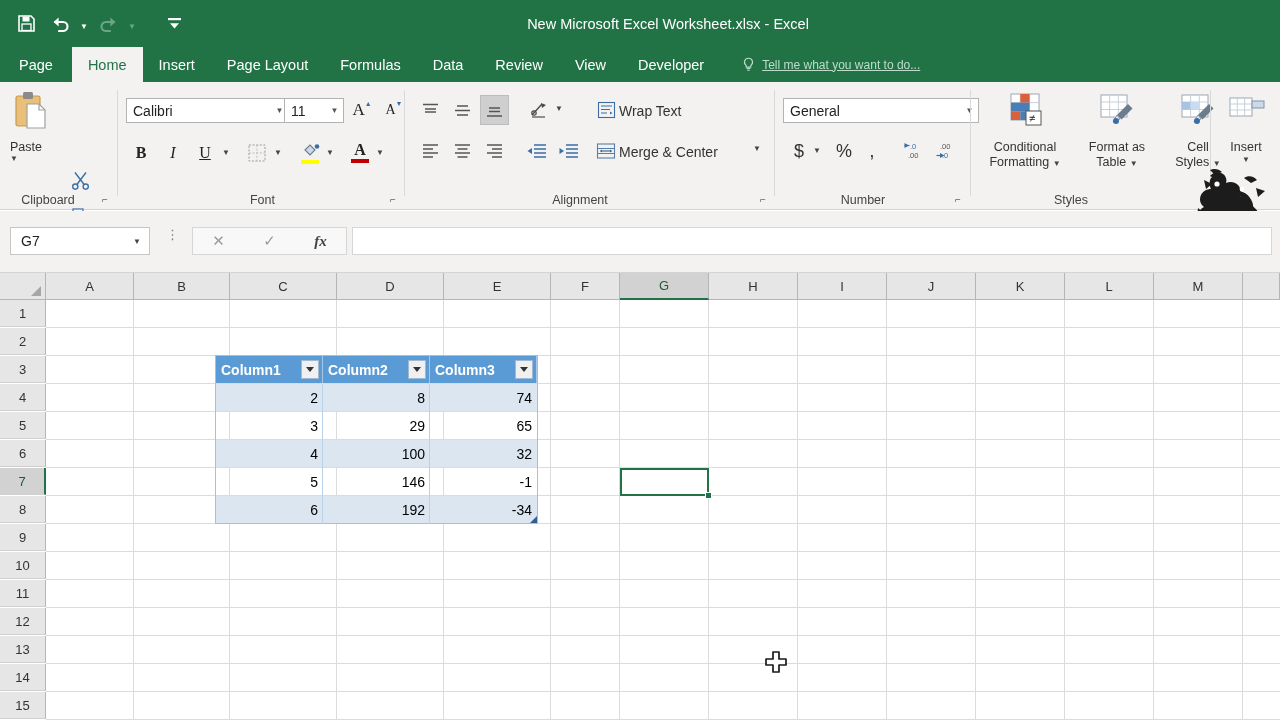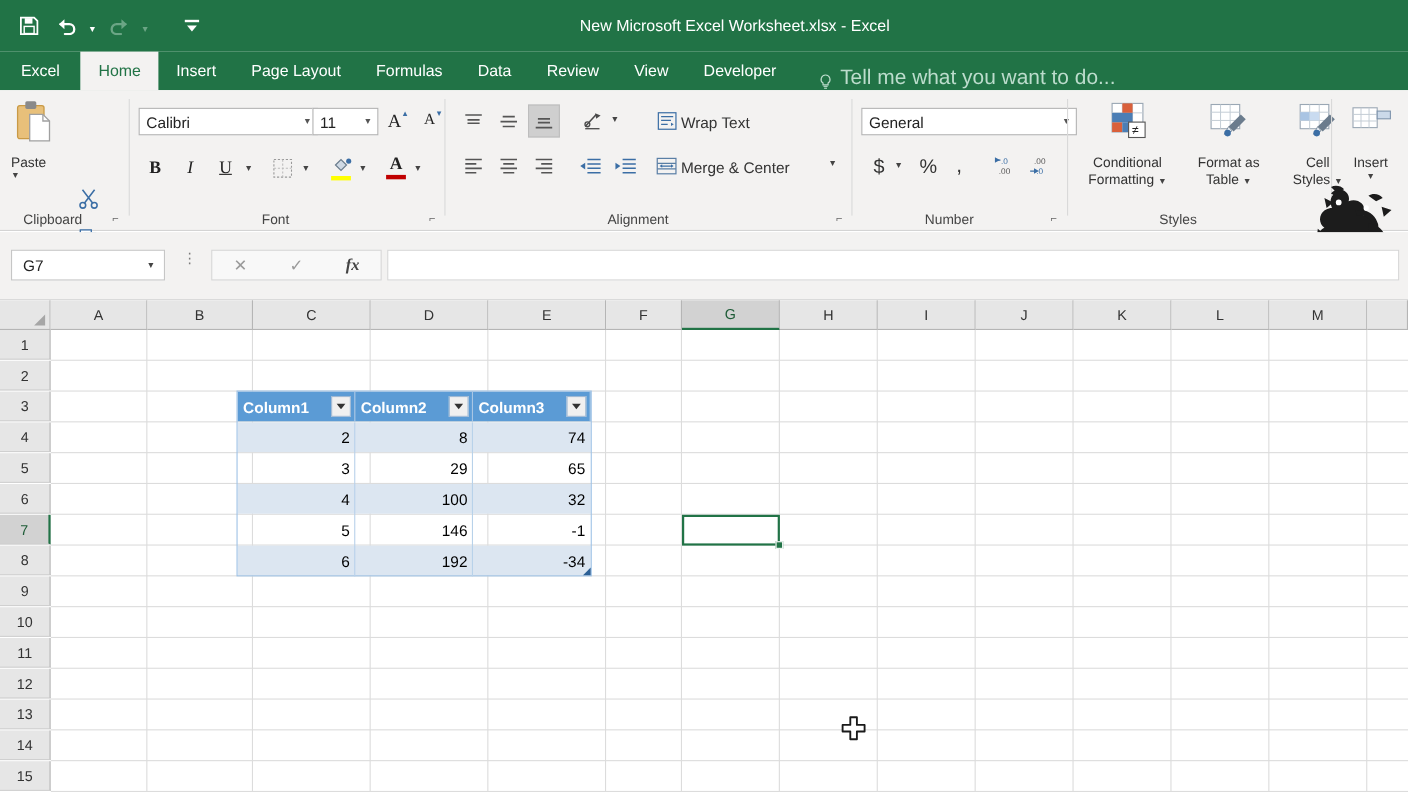--- a/index.html
+++ b/index.html
@@ -39,22 +39,22 @@
   .tabs { display: flex; align-items: stretch; height: 35px; }
   .tab {
     display: flex; align-items: center; padding: 0 16px;
     color: #ffffff; font-size: 14.5px; height: 35px; white-space: nowrap;
   }
   .tab.file { padding: 0 19px; }
   .tab.active {
     background: #f3f2f1; color: #217346;
   }
   .tellme {
-    display: flex; align-items: flex-end; gap: 7px;
-    color: #bcdccc; font-size: 19px; margin-left: 22px; white-space: nowrap;
+    display: flex; align-items: center; gap: 7px;
+    color: #bcdccc; font-size: 12px; margin-left: 22px; white-space: nowrap; text-decoration: underline;
   }
   .bulb { width: 13px; height: 15px; display:block; }
 
   
   .ribbon {
     position: absolute; top: 82px; left: 0; width: 1280px; height: 128px;
     background: #f3f2f1; border-bottom: 1px solid #d4d4d4;
   }
   .rgroup { position: absolute; top: 0; height: 128px; }
   .rgroup-label {
@@ -225,21 +225,21 @@
             <rect x="2" y="2" width="13" height="2.2" fill="#fff"></rect>
             <path d="M4 7.2h9L8.5 12.6z" fill="#fff"></path>
           </svg>
       </div>
     </div>
     <div class="title-text">New Microsoft Excel Worksheet.xlsx - Excel</div>
   </div>
 
   <div class="tabstrip">
     <div class="tabs">
-      <div class="tab file">Excel</div>
+      <div class="tab file">Page</div>
       <div class="tab active">Home</div>
       <div class="tab">Insert</div>
       <div class="tab">Page Layout</div>
       <div class="tab">Formulas</div>
       <div class="tab">Data</div>
       <div class="tab">Review</div>
       <div class="tab">View</div>
       <div class="tab">Developer</div>
       <div class="tellme">
         <svg class="bulb" viewBox="0 0 13 15">
@@ -331,21 +331,21 @@
           <circle cx="16" cy="5.5" r="2.3" fill="#3b6ea5"></circle>
         </svg>
         <div style="width:18px;height:4px;background:#ffff00;margin-top:1px;"></div>
       </div>
       <div class="mini-caret" style="position:absolute;left:208px;top:66px;">▼</div>
       <div class="fbtn" style="left:228px; top:54px; width:28px; height:32px; flex-direction:column;">
         <span style="font-size:16px;font-weight:bold;font-family:'Liberation Serif',serif;line-height:16px;">A</span>
         <div style="width:18px;height:4px;background:#c00000;margin-top:1px;"></div>
       </div>
       <div class="mini-caret" style="position:absolute;left:258px;top:66px;">▼</div>
-      <div class="rgroup-label" style="width:265px; left:0;">Font</div>
+      <div class="rgroup-label" style="width:265px; left:12px;">Font</div>
       <div class="dialog-launcher" style="left:272px;">⌐</div>
       <div class="rgroup-sep" style="left:286px;"></div>
     </div>
 
     <div class="rgroup" style="left:405px; width:370px;">
       <div class="abtn" style="left:12px; top:15px; width:27px; height:26px;">
         <svg width="19" height="17" viewBox="0 0 19 17">
             <path d="M2 2.5h15M4 7h11M4 10h11" stroke="#555" stroke-width="1.5"></path>
           </svg>
       </div>

